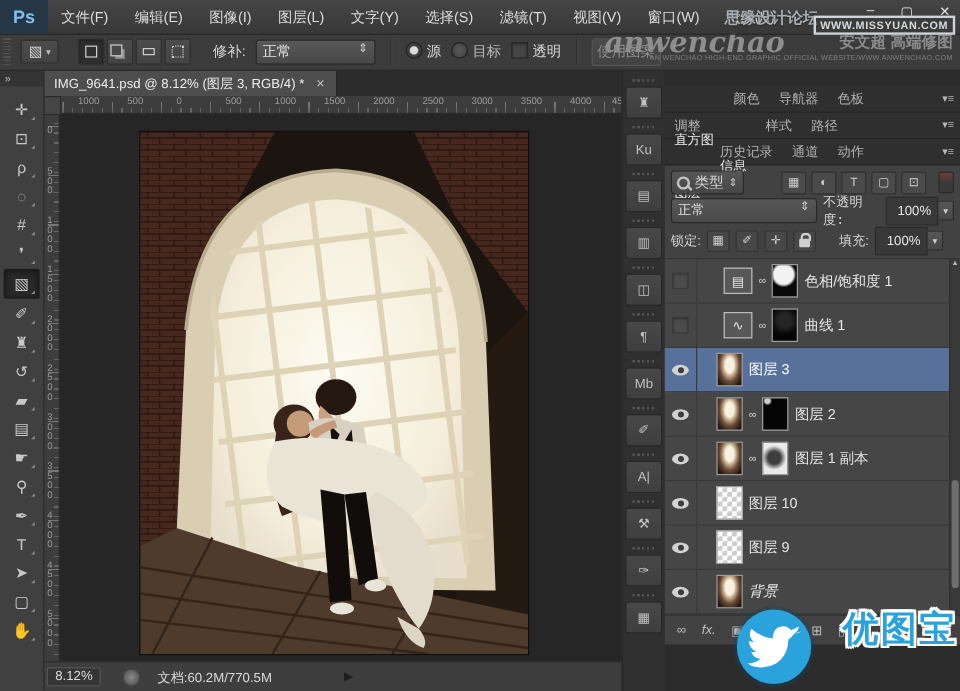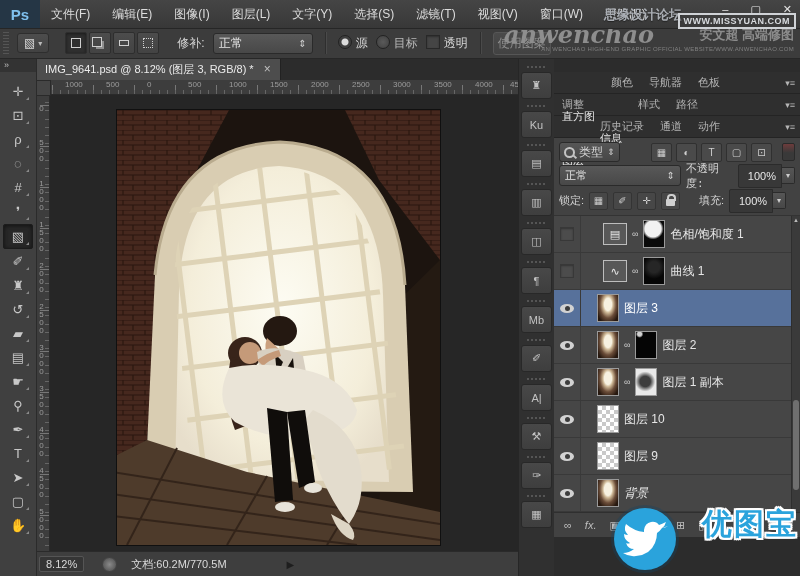--- a/index.html
+++ b/index.html
@@ -27,21 +27,21 @@
   .grip{width:6px;height:22px;margin-left:3px;background:repeating-linear-gradient(#555 0 1px,transparent 1px 3px);}
   .tp-btn{display:flex;align-items:center;gap:3px;padding:2px 6px;border:1px solid #2e2e2e;border-radius:3px;
           background:linear-gradient(#4d4d4d,#424242);}
   .selmodes{display:flex;gap:2px;margin-left:8px;}
   .selmode{width:20px;height:20px;border:1px solid #2e2e2e;border-radius:2px;display:flex;align-items:center;
            justify-content:center;background:linear-gradient(#4c4c4c,#434343);}
   .selmode.pressed{background:#2f2f2f;box-shadow:inset 0 1px 3px #1c1c1c;}
   .sq{width:8px;height:8px;border:1px solid #cfcfcf;display:block;}
   .sq.dbl{box-shadow:3px 3px 0 -1px #8f8f8f;margin:-3px 3px 0 -3px;}
   .opt-label{color:#d6d6d6;margin-left:10px;}
-  .combo{display:flex;align-items:center;justify-content:space-between;background:linear-gradient(#585858,#484848);
+  .combo{display:flex;align-items:flex-start;justify-content:space-between;background:linear-gradient(#585858,#484848);
          border:1px solid #2a2a2a;border-radius:3px;padding:1px 5px;color:#e4e4e4;}
   .combo .arr{font-size:10px;color:#cfcfcf;margin-left:8px;}
   .vsep{width:1px;height:22px;background:#2e2e2e;margin:0 4px;box-shadow:1px 0 0 #4a4a4a;}
   .radio{width:12px;height:12px;border-radius:50%;border:1px solid #222;background:radial-gradient(#5a5a5a,#3f3f3f);
          display:inline-block;vertical-align:-2px;margin-right:4px;}
   .radio.on{background:radial-gradient(#dcdcdc 0 3px,#3f3f3f 4px);}
   .chk{width:12px;height:12px;border:1px solid #282828;background:#454545;display:inline-block;
        vertical-align:-2px;margin-right:4px;box-shadow:inset 0 1px 2px #2e2e2e;}
   .btn-dis{border:1px solid #565656;border-radius:3px;background:linear-gradient(#4a4a4a,#424242);
            color:#909090;padding:2px 4px;}
@@ -298,21 +298,21 @@
         <span>▢</span>
       </div>
     <div class="tool">
         <span>✋</span>
       </div>
   </div>
 </div>
 
 <div class="abs tabbar">
   <div class="doc-tab">
-    <span>IMG_9641.psd @ 8.12% (图层 3, RGB/8) *</span>
+    <span>IMG_9641.psd @ 8.12% (图层 3, RGB/4) *</span>
     <span class="doc-close">×</span>
   </div>
 </div>
 
 <div class="abs canvasbg"></div>
 
 <div class="abs ruler-corner"></div>
 <div class="abs hruler">
   <span class="hnum" style="left:16px">1000</span>
   <span class="hnum" style="left:57px">500</span>

